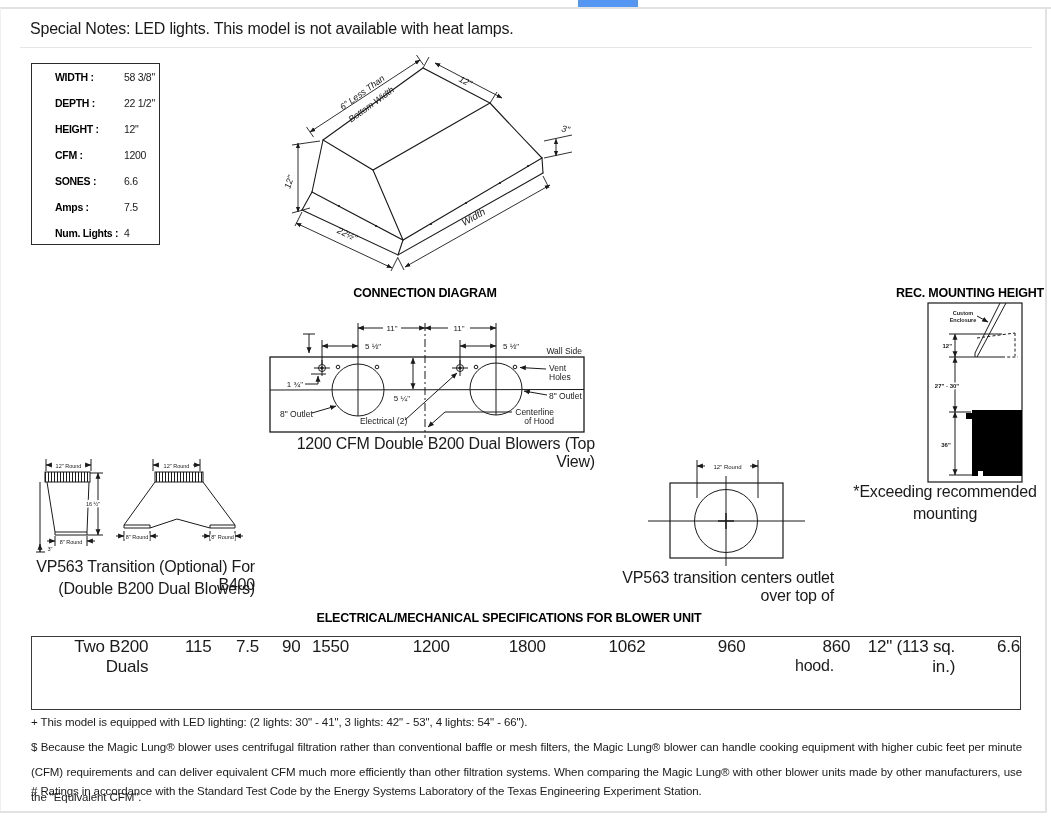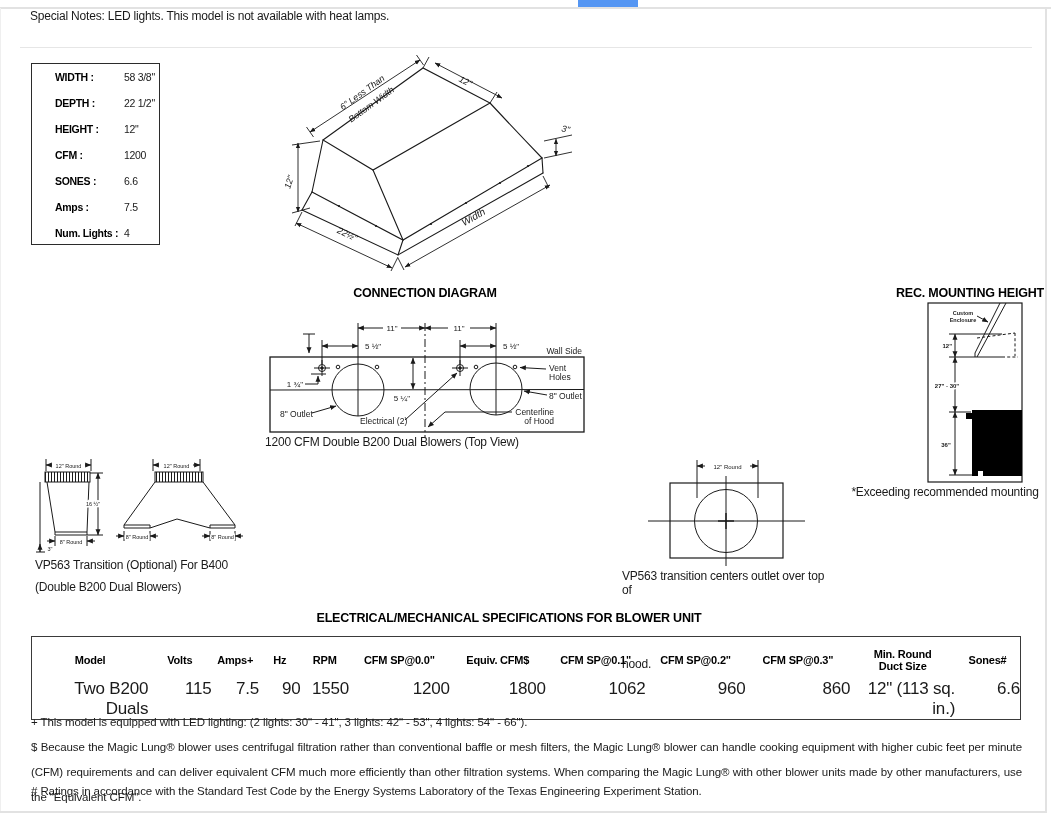--- a/index.html
+++ b/index.html
@@ -5,56 +5,56 @@
   * { margin:0; padding:0; box-sizing:border-box; }
   html,body { background:#fff; }
   body {
     font-family:"Liberation Sans", sans-serif;
     color:#1a1a1a;
     width:1051px; height:819px;
     position:relative; overflow:hidden;
   }
   .frame-line { position:absolute; background:#e2e2e2; }
   #tab-fragment { position:absolute; left:578px; top:0; width:60px; height:7px; }
-  #special-notes { position:absolute; left:30px; top:9px; font-size:12px; letter-spacing:-0.2px; }
+  #special-notes { position:absolute; left:30px; top:20px; font-size:16px; letter-spacing:-0.2px; }
   #notes-divider { position:absolute; left:20px; top:47px; width:1012px; height:1px; background:#e6e6e6; }
 
   
   #spec-box {
     position:absolute; left:31px; top:63px; width:129px; height:182px;
     border:1.5px solid #2b2b2b; background:#fff;
   }
   .spec-row { position:relative; height:26px; line-height:26px;margin-left:16px; }
   .spec-row .lbl { position:absolute; left:7px; font-weight:bold; font-size:10.5px; letter-spacing:-0.3px; color:#000; }
   .spec-row .val { position:absolute; left:76px; font-size:10.5px; letter-spacing:-0.3px; }
 
   .section-title { position:absolute; font-weight:bold; font-size:12.5px; letter-spacing:-0.2px; text-align:center; color:#000; }
 
-  .caption { position:absolute; font-size:12px; letter-spacing:-0.2px; text-align:left; }
+  .caption { position:absolute; font-size:16px; letter-spacing:-0.2px; text-align:right; }
 
   svg.diagram { position:absolute; overflow:visible; }
   svg.diagram text { font-family:"Liberation Sans", sans-serif; fill:#1a1a1a; stroke:none; }
   .wbg { paint-order:stroke; stroke:#fff !important; stroke-width:3px; }
 
   
   #elec-table {
     position:absolute; left:31px; top:636px; width:990px; height:74px;
     border-collapse:collapse; table-layout:fixed;
     border:1.5px solid #3a3a3a;
   }
   #elec-table th {
     font-size:11px; font-weight:bold; color:#000; text-align:center; vertical-align:middle;
     white-space:pre-line; letter-spacing:-0.2px; height:42px; padding-top:4px;
   }
   #elec-table td {
     font-size:17px; text-align:right; vertical-align:top; letter-spacing:-0.2px; height:32px;
   }
   .footnote { position:absolute; left:31px; width:991px; font-size:11.5px; letter-spacing:-0.1px; line-height:25px; }
   .footnote.justified { text-align:justify; }
-  #mounting-note { position:absolute; left:845px; top:481px; width:200px; text-align:center; font-size:12px; line-height:22px; letter-spacing:-0.2px; }
+  #mounting-note { position:absolute; left:845px; top:481px; width:200px; text-align:center; font-size:16px; line-height:22px; letter-spacing:-0.2px; }
 </style>
 </head>
 <body>
 
 <svg width="0" height="0" style="position:absolute">
   <defs>
     <marker id="arr" viewBox="0 0 10 10" refX="9" refY="5" markerWidth="6.5" markerHeight="6.5" orient="auto-start-reverse">
       <path d="M0,1.2 L9.5,5 L0,8.8 z" fill="#1a1a1a"></path>
     </marker>
     <pattern id="hatch" width="3" height="12" patternUnits="userSpaceOnUse">
@@ -333,35 +333,20 @@
     <col style="width:4.9%">
       <col style="width:10.2%">
       <col style="width:9.7%">
       <col style="width:10.1%">
     <col style="width:10.1%">
       <col style="width:10.6%">
       <col style="width:10.6%">
       <col style="width:6.6%">
   </colgroup>
   <tbody>
-      <tr>
-    <th>Model</th>
-    <th>Volts</th>
-    <th>Amps+</th>
-    <th>Hz</th>
-    <th>RPM</th>
-    <th>CFM SP@0.0"</th>
-    <th>Equiv. CFM$</th>
-    <th>CFM SP@0.1"</th>
-    <th>CFM SP@0.2"</th>
-    <th>CFM SP@0.3"</th>
-    <th>Min. Round
-Duct Size</th>
-    <th>Sones#</th>
-  </tr>
   <tr>
     <td>Two B200 Duals</td>
     <td>115</td>
     <td>7.5</td>
     <td>90</td>
     <td>1550</td>
     <td>1200</td>
     <td>1800</td>
     <td>1062</td>
     <td>960</td>

